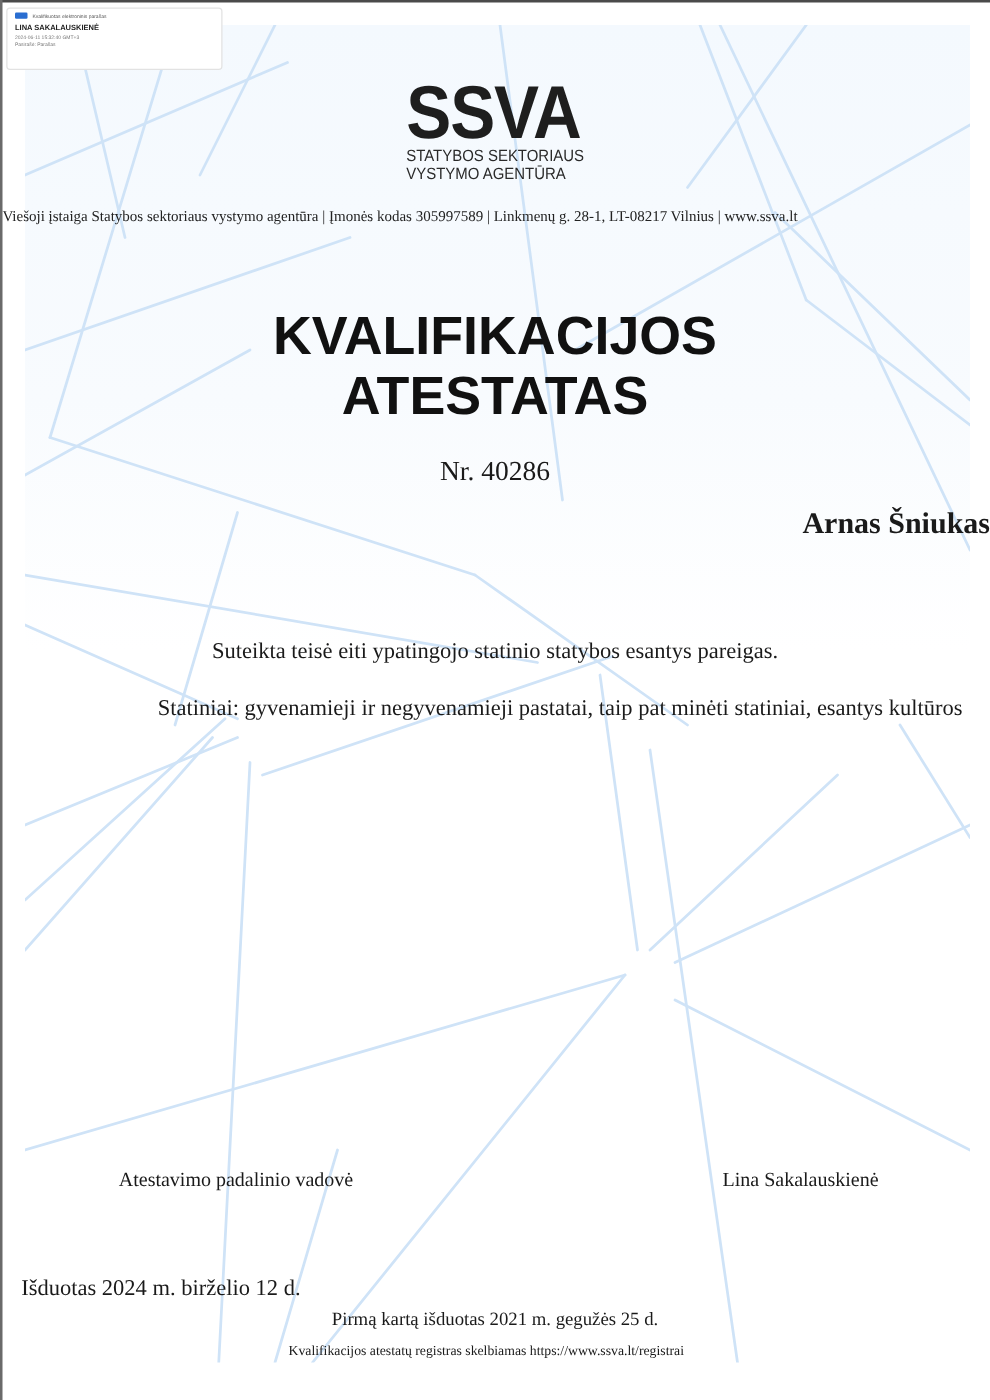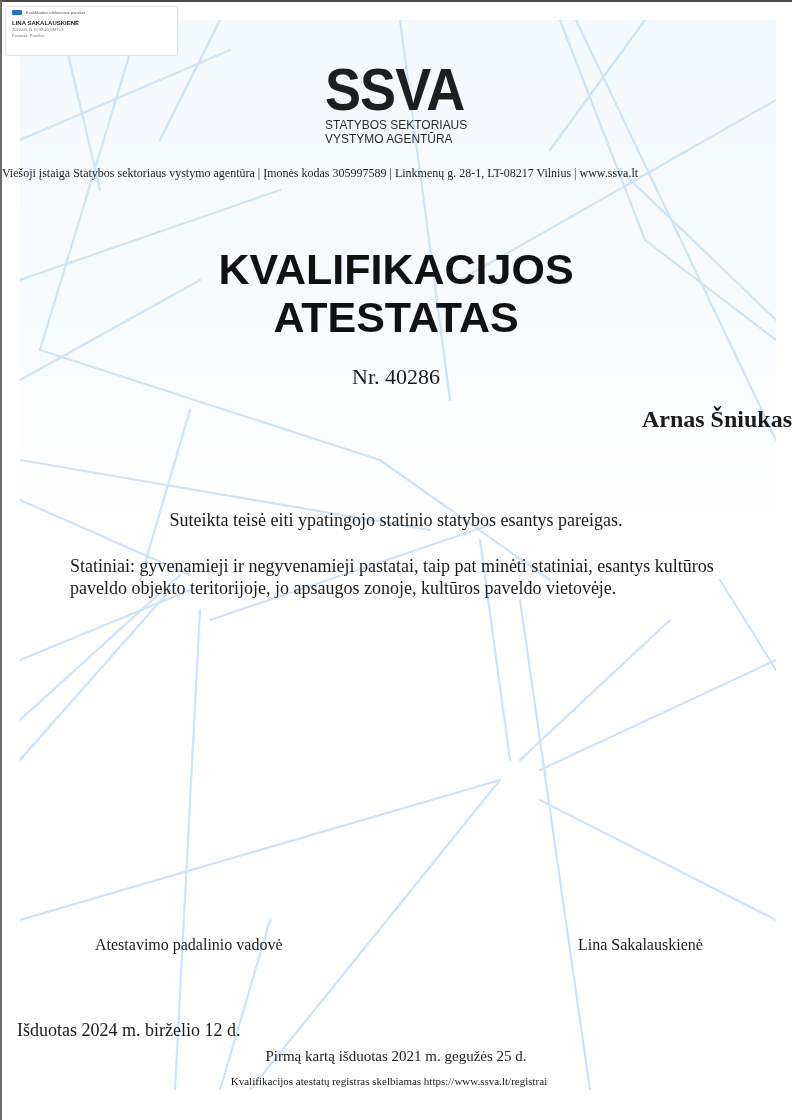--- a/index.html
+++ b/index.html
@@ -33,21 +33,21 @@
 
   .org { position: absolute; left: 0; width: 640px; top: 166px; text-align: center; font-size: 12px; color: #222; }
 
   .title { position: absolute; left: 0; width: 792px; top: 245px; text-align: center;
     font-family: "Liberation Sans", sans-serif; font-weight: bold; font-size: 43px; line-height: 48px; color: #111; }
 
   .number { position: absolute; left: 0; width: 792px; top: 364px; text-align: center; font-size: 22px; }
   .holder { position: absolute; left: 0; width: 792px; top: 406px; text-align: right; font-size: 24px; font-weight: bold; }
 
   .right { position: absolute; left: 0; width: 792px; top: 510px; text-align: center; font-size: 18px; }
-  .structures { position: absolute; left: 70px; width: 700px; top: 555px; text-align: left; font-size: 18px; line-height: 22px; }
+  .structures { position: absolute; left: 70px; width: 700px; top: 555px; text-align: right; font-size: 18px; line-height: 22px; }
 
   .sign-role { position: absolute; left: 95px; top: 936px; font-size: 16px; }
   .sign-name { position: absolute; left: 578px; top: 936px; font-size: 16px; }
 
   .issued { position: absolute; left: 17px; width: 792px; top: 1020px; text-align: left; font-size: 18px; }
   .first { position: absolute; left: 0; width: 792px; top: 1048px; text-align: center; font-size: 15px; }
   .registry { position: absolute; left: 0; width: 778px; top: 1075px; text-align: center; font-size: 11px; }
 </style>
 </head>
 <body>
@@ -115,21 +115,20 @@
   <div>KVALIFIKACIJOS</div>
   <div>ATESTATAS</div>
 </div>
 
 <div class="number">Nr. 40286</div>
 <div class="holder">Arnas Šniukas</div>
 
 <div class="right">Suteikta teisė eiti ypatingojo statinio statybos esantys pareigas.</div>
 <div class="structures">
   <div>Statiniai: gyvenamieji ir negyvenamieji pastatai, taip pat minėti statiniai, esantys kultūros</div>
-  <div>paveldo objekto teritorijoje, jo apsaugos zonoje, kultūros paveldo vietovėje.</div>
 </div>
 
 <div class="sign-role">Atestavimo padalinio vadovė</div>
 <div class="sign-name">Lina Sakalauskienė</div>
 
 <div class="issued">Išduotas 2024 m. birželio 12 d.</div>
 <div class="first">Pirmą kartą išduotas 2021 m. gegužės 25 d.</div>
 <div class="registry">Kvalifikacijos atestatų registras skelbiamas https://www.ssva.lt/registrai</div>
 
 </body></html>

